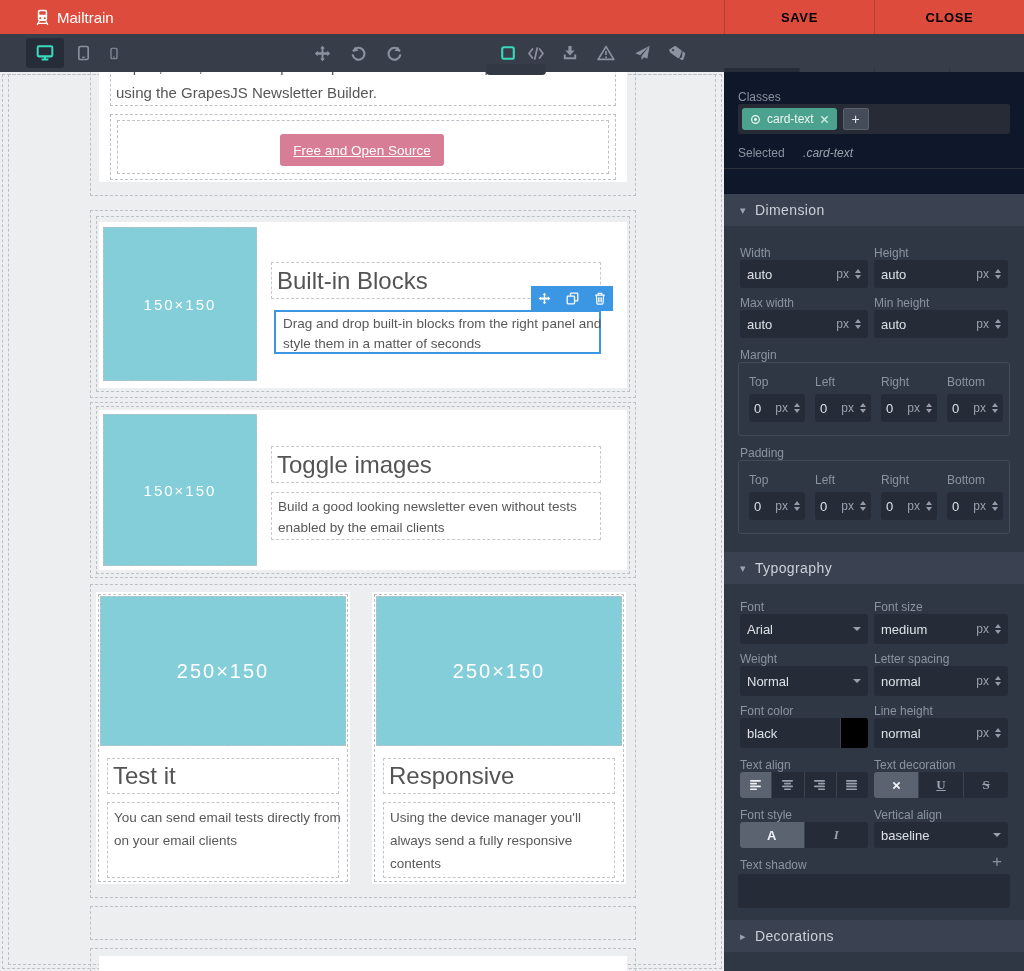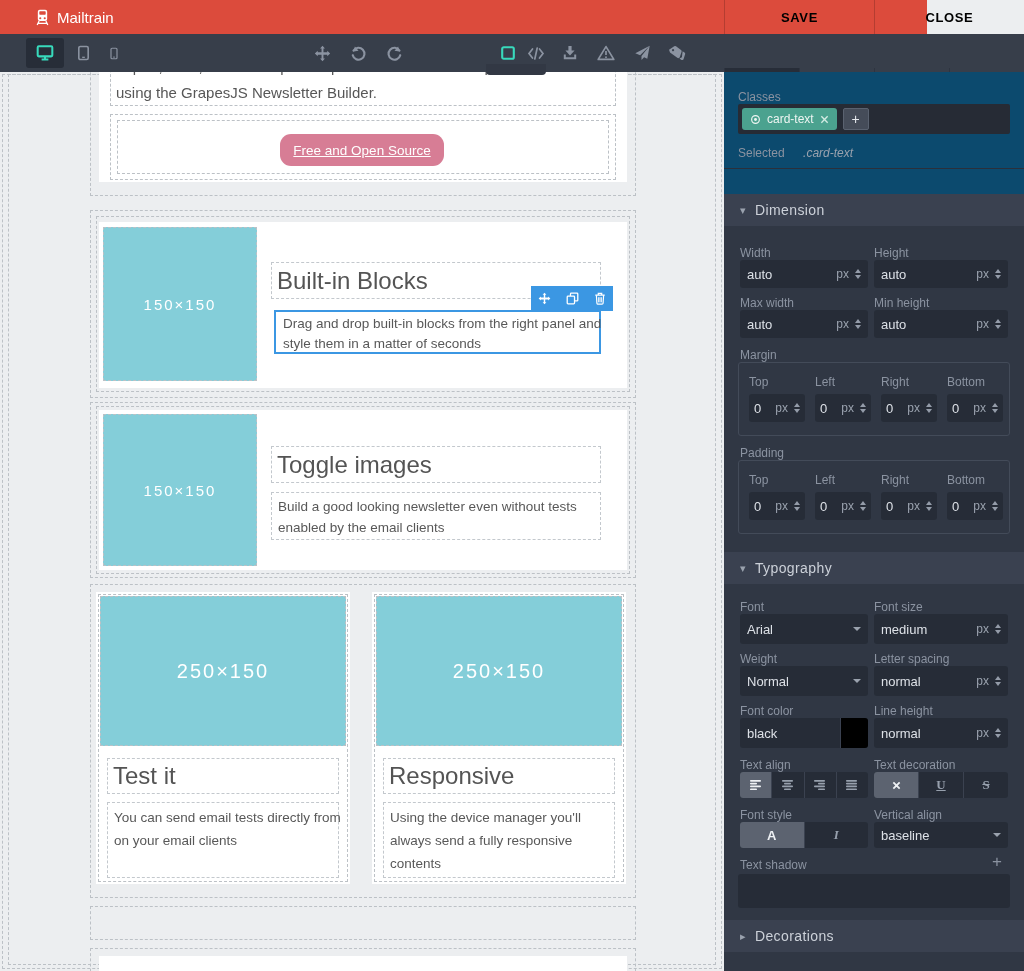--- a/index.html
+++ b/index.html
@@ -2,21 +2,21 @@
 <html><head>
 <meta charset="utf-8">
 <style>
   html,body{margin:0;padding:0;background:#20242c;}
   *{box-sizing:border-box;font-family:"Liberation Sans", sans-serif;}
   #app{position:relative;width:1024px;height:971px;overflow:hidden;background:#eceef0;}
   .abs{position:absolute;}
   svg{display:block;}
 
   
-  #topbar{left:0;top:0;width:927px;height:34px;background:#dc4b3c;display:flex;align-items:center;color:#fff;}
+  #topbar{left:0;top:0;width:1024px;height:34px;background:#dc4b3c;display:flex;align-items:center;color:#fff;}
   #brand{display:flex;align-items:center;gap:6px;margin-left:34px;font-size:15px;}
   .redbtn{position:absolute;top:0;height:34px;display:flex;align-items:center;justify-content:center;
           font-size:13px;font-weight:bold;letter-spacing:.6px;color:#000000;border-left:1px solid rgba(0,0,0,.18);cursor:pointer;}
 
   
   #toolbar{left:0;top:34px;width:1024px;height:38px;background:#373e4a;}
   .tb-ico{position:absolute;top:0;height:38px;display:flex;align-items:center;justify-content:center;color:#8b93a1;}
   .tb-ico.active-dev{background:#272d38;border-radius:3px;color:#38dabc;}
   .teal{color:#38dabc;}
   #artifact{left:486px;top:64px;width:60px;height:11px;background:#323844;border-radius:0 0 4px 4px;z-index:5;}
@@ -30,25 +30,25 @@
   .dash{border:1px dashed #bcc1c6;}
   .white{background:#fff;}
   .teal-img{background:#84ced9;display:flex;align-items:center;justify-content:center;color:#fff;letter-spacing:2px;border:1px dashed #bcc1c6;}
   .ttl{font-size:24px;color:#545454;white-space:nowrap;}
   .ttlbox{border:1px dashed #c3c8cd;display:flex;align-items:center;padding-left:5px;}
   .parabox{border:1px dashed #c3c8cd;font-size:13.5px;color:#585858;padding:3px 6px;}
   .parabox span{display:block;line-height:21px;white-space:nowrap;}
   .sel-para{border:2px solid #3b97e3;background:#fff;font-size:13.5px;color:#585858;padding:2px 7px;}
   .sel-para span{display:block;line-height:19.5px;white-space:nowrap;}
   #comp-toolbar{background:#3b97e3;display:flex;align-items:center;justify-content:space-around;color:#fff;z-index:4;}
-  #pinkbtn{background:#d77d95;border-radius:11px;display:flex;align-items:center;justify-content:center;}
+  #pinkbtn{background:#d77d95;border-radius:3px;display:flex;align-items:center;justify-content:center;}
   #pinkbtn span{color:#fff;font-size:13.5px;text-decoration:underline;}
 
   
-  #panel{left:724px;top:72px;width:300px;height:899px;background:#0c4a6e;color:#dde1e7;}
+  #panel{left:724px;top:72px;width:300px;height:899px;background:#0f172a;color:#dde1e7;}
   .lbl{font-size:12px;color:#8b93a1;}
   .fld{display:flex;align-items:center;background:#262c37;border-radius:3px;padding:0 7px;color:#dde1e7;font-size:13px;}
   .fld .unit{color:#9aa2ae;font-size:12px;margin-left:auto;}
   .stepper{display:flex;flex-direction:column;gap:2px;margin-left:6px;}
   .stepper i{width:0;height:0;border-left:3.5px solid transparent;border-right:3.5px solid transparent;}
   .stepper .up{border-bottom:4px solid #949ca9;}
   .stepper .dn{border-top:4px solid #949ca9;}
   .caret{width:0;height:0;border-left:4px solid transparent;border-right:4px solid transparent;border-top:4.5px solid #9aa2ae;margin-left:auto;}
   .sect-h{position:absolute;left:0;width:300px;height:32px;background:#3a4150;display:flex;align-items:center;padding-left:16px;color:#ccd1d9;font-size:14px;gap:9px;letter-spacing:.4px;cursor:pointer;}
   .sect-h .tri{color:#9aa2ae;font-size:11px;}

